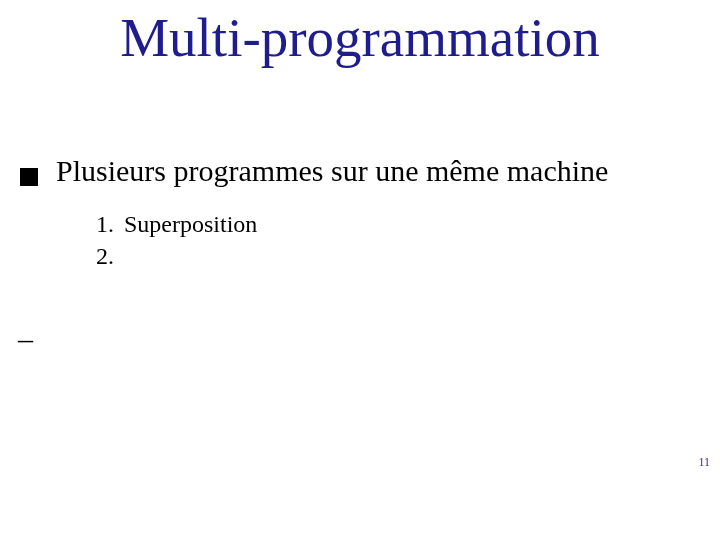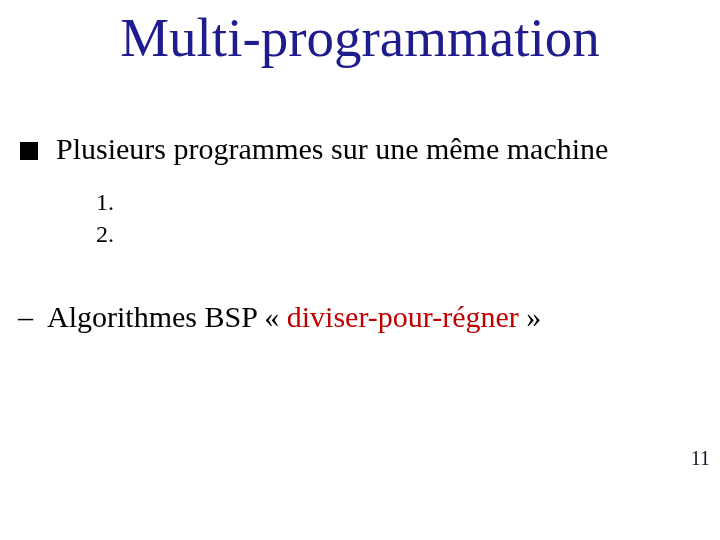--- a/index.html
+++ b/index.html
@@ -29,22 +29,23 @@
     font-weight: normal;
   }
   .body {
     position: absolute;
     top: 130px;
     left: 20px;
     right: 20px;
   }
   .bullet-row {
     display: flex;
-    align-items: flex-start;
+    align-items: center;
     margin-bottom: 32px;
+    margin-top: 22px;
   }
   .bullet-marker {
     width: 14px;
     height: 14px;
     border: 2px solid #000;
     background: #000;
     margin-top: 12px;
     margin-right: 18px;
     flex: 0 0 auto;
   }
@@ -79,52 +80,50 @@
   }
   .dash-text {
     font-size: 30px;
     line-height: 1.25;
   }
   .red { color: #C00000; }
   .page-num {
     position: absolute;
     bottom: 10px;
     right: 10px;
-    font-size: 20px;
-    color: #0f172a;
+    font-size: 12px;
+    color: #4c1d95;
   }
 </style>
 </head>
 <body>
 
 <div class="slide">
 
   <div class="title">Multi-programmation</div>
 
   <div class="body">
 
     <div class="bullet-row">
       <div class="bullet-marker"></div>
       <div class="bullet-text">Plusieurs programmes sur une même machine</div>
     </div>
 
 
     <div class="sub-list">
       <div class="sub-item">
         <span class="sub-num">1.</span>
+        <span>Superposition</span>
       </div>
       <div class="sub-item">
         <span class="sub-num">2.</span>
       </div>
     </div>
 
     <div class="dash-row">
       <div class="dash-marker">–</div>
-      <div class="dash-text">
-        <span>Algorithmes BSP « </span><span class="red">diviser-pour-régner</span><span> »</span>
-      </div>
     </div>
 
   </div>
 
   <div class="page-num">11</div>
 
 </div>
 
 </body></html>

